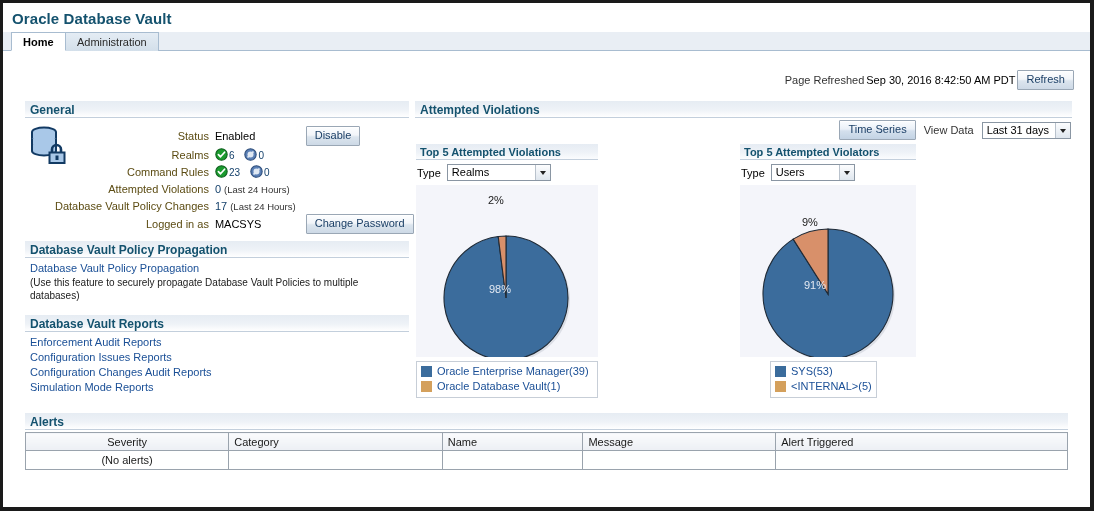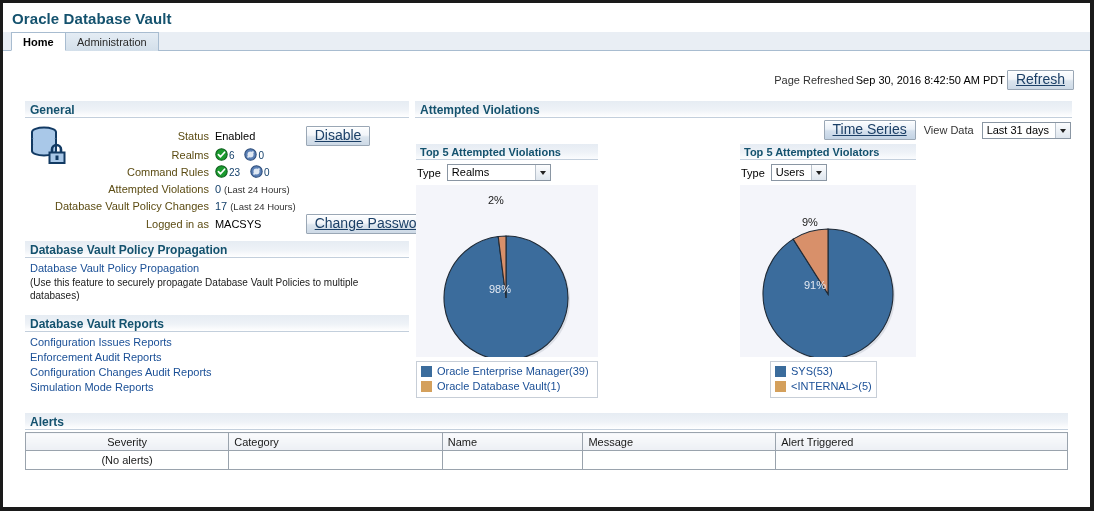--- a/index.html
+++ b/index.html
@@ -90,30 +90,29 @@
     align-items: center;
     gap: 2px;
     height: 22px;
   }
   .lbl-muted { color: #333; font-size: 11px; }
   #refreshed-time { font-weight: normal; font-size: 11px; color: #000; }
 
   .btn {
     display: inline-block;
     padding: 2px 8px 3px;
-    font-size: 14px;
+    font-size: 11px;
     line-height: 13px;
     color: #1b3f66;
     background: linear-gradient(to bottom, #fdfeff 0%, #f2f5f9 45%, #dce5ee 55%, #cdd9e6 100%);
     border: 1px solid #9aa7b5;
     border-radius: 1px;
     box-shadow: inset 0 1px 0 #ffffff;
     cursor: default;
     white-space: nowrap;
-    text-decoration: underline;
   }
 
   
   .panel-head {
     font-size: 12px;
     font-weight: bold;
     color: #14526e;
     background: linear-gradient(to bottom, #e6ecf3 0%, #eef2f7 55%, #ffffff 100%);
     border-bottom: 1px solid #c3cfdc;
     padding: 2px 0 2px 5px;
@@ -447,22 +446,22 @@
           <span class="link">Database Vault Policy Propagation</span>
           <div class="hint">(Use this feature to securely propagate Database Vault Policies to multiple databases)</div>
         </div>
       </div>
 
       <div class="spacer-6"></div>
 
       <div>
         <div class="panel-head">Database Vault Reports</div>
         <div id="reports-body">
+          <span class="link">Enforcement Audit Reports</span>
           <span class="link">Configuration Issues Reports</span>
-          <span class="link">Enforcement Audit Reports</span>
           <span class="link">Configuration Changes Audit Reports</span>
           <span class="link">Simulation Mode Reports</span>
         </div>
       </div>
     </div>
 
     <div id="right-col">
       <div class="panel-head">Attempted Violations</div>
 
       <div id="av-toolbar">
@@ -510,21 +509,21 @@
               <span class="swatch" style="background:#d4a05c"></span>
               <span>Oracle Database Vault(1)</span>
             </div>
           </div>
         </div>
 
         <div class="chart-card right">
           <div class="card-head">Top 5 Attempted Violators</div>
           <div class="type-row">
             <span>Type</span>
-            <span class="select" style="width:56px">
+            <span class="select" style="width:84px">
               <span class="sv" style="flex:1">Users</span>
               <span class="arrow"></span>
             </span>
           </div>
           <div class="plot right">
             <svg class="pie-wrap" viewBox="0 0 176 172">
               <g transform="translate(88,109)">
                 <circle cx="2" cy="2" r="65" fill="#c9ccd6" opacity="0.55"></circle>
 
                 <path d="M 0 0 L 0 -65 A 65 65 0 1 1 -34.83 -54.89 Z" fill="#3b6c9c" stroke="#1f2a36" stroke-width="1.1"></path>

